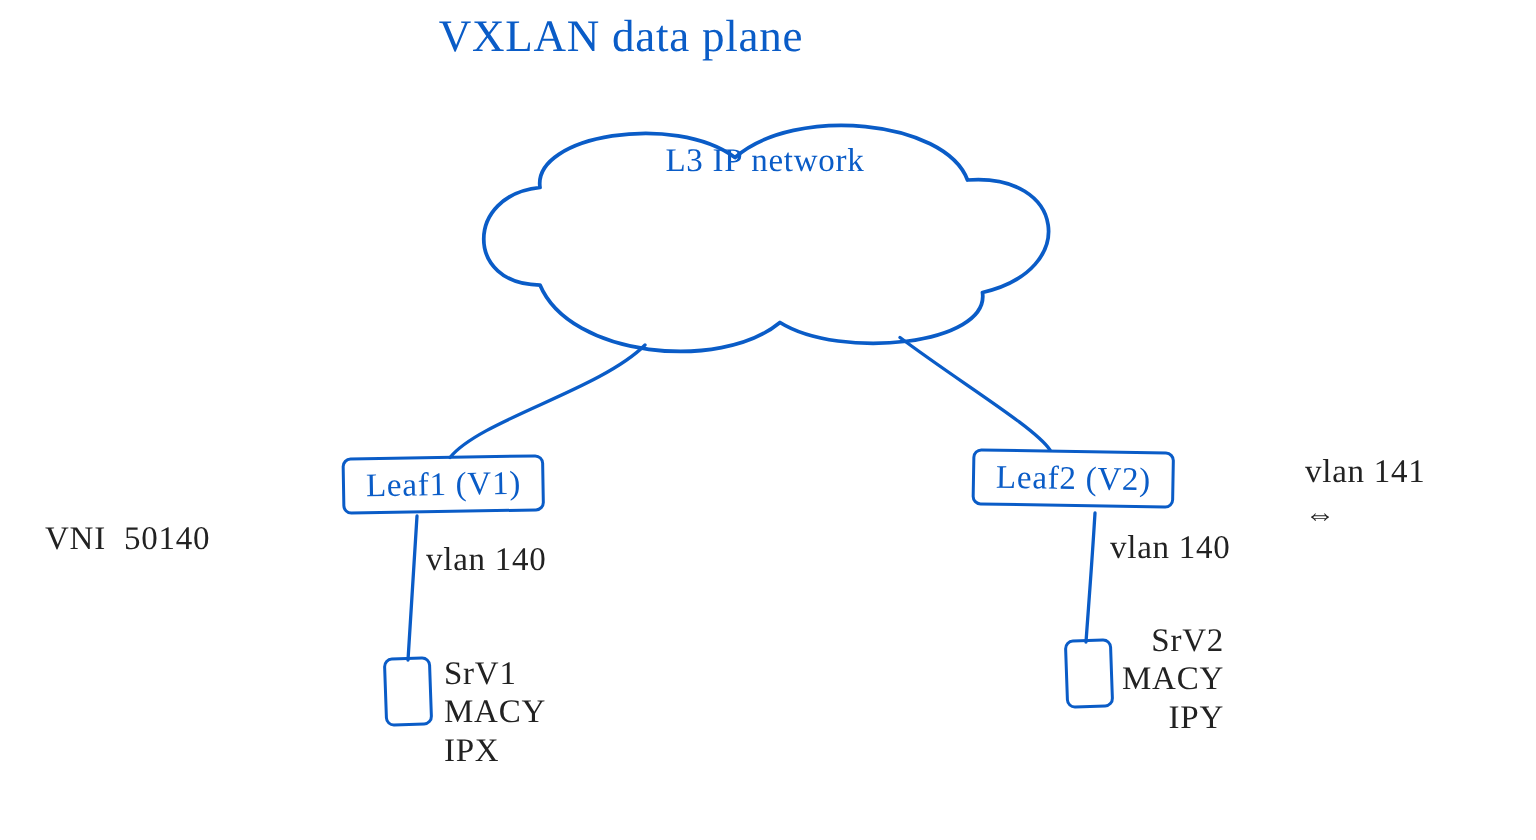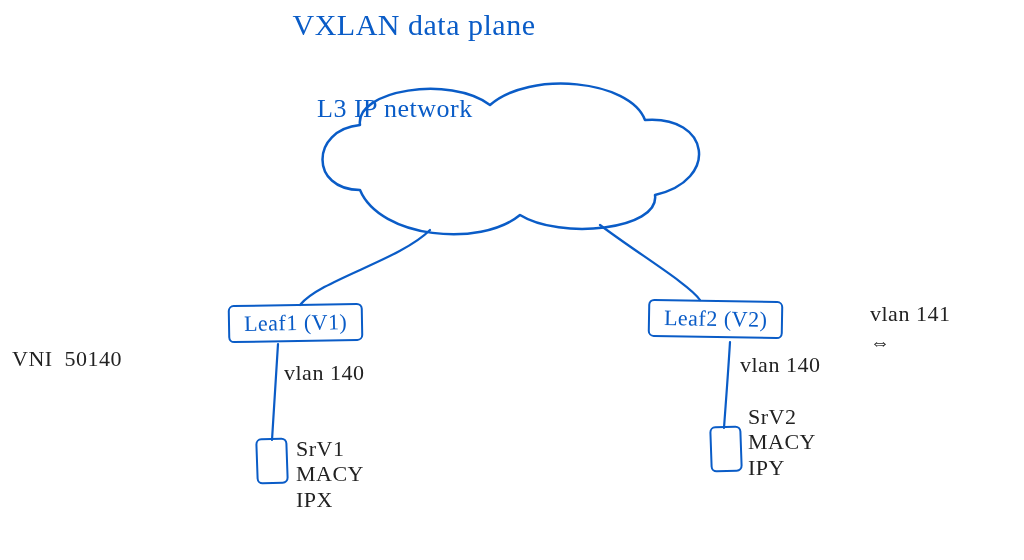--- a/index.html
+++ b/index.html
@@ -34,24 +34,24 @@
   .cloud-wrap {
     position: absolute;
     top: 70px;
     left: 300px;
     width: 420px;
     height: 180px;
   }
   .cloud-label {
     position: absolute;
     top: 24px;
-    left: 17px;
+    left: 0;
     right: 0;
-    text-align: left;
-    font-size: 26px;
+    text-align: center;
+    font-size: 22px;
   }
   .leaf-box {
     position: absolute;
     border: 2px solid #0a5cc7;
     border-radius: 6px;
     padding: 4px 14px;
     font-size: 22px;
     transform: rotate(-1deg);
   }
   .server-box {
@@ -119,33 +119,33 @@
   </svg>
 
   <div class="leaf-box hand ink-blue" style="top:304px; left:228px;">
     <span>Leaf1 (V1)</span>
   </div>
 
   <div class="leaf-box hand ink-blue" style="top:300px; left:648px; transform:rotate(1deg);">
     <span>Leaf2 (V2)</span>
   </div>
 
-  <div class="label hand ink-black" style="top:346px; left:12px;text-align:center;">VNI  50140</div>
+  <div class="label hand ink-black" style="top:346px; left:30px;text-align:center;">VNI  50140</div>
 
   <div class="label hand ink-black" style="top:276px; left:846px;">
     <span>vlan 141</span>
     <span class="arrow">⇔</span>
   </div>
 
   <div class="label hand ink-black" style="top:360px; left:284px;">vlan 140</div>
   <div class="label hand ink-black" style="top:352px; left:740px;">vlan 140</div>
 
   <div class="server-box" style="top:438px; left:256px;"></div>
   <div class="label hand ink-black" style="top:436px; left:296px;"><span>SrV1</span>
 <span>MACY</span>
 <span>IPX</span></div>
 
   <div class="server-box" style="top:426px; left:710px;"></div>
-  <div class="label hand ink-black" style="top:404px; left:748px;"><span>SrV2</span>
+  <div class="label hand ink-black" style="top:414px; left:748px;text-align:right;"><span>SrV2</span>
 <span>MACY</span>
 <span>IPY</span></div>
 
 </div>
 
 </body></html>

